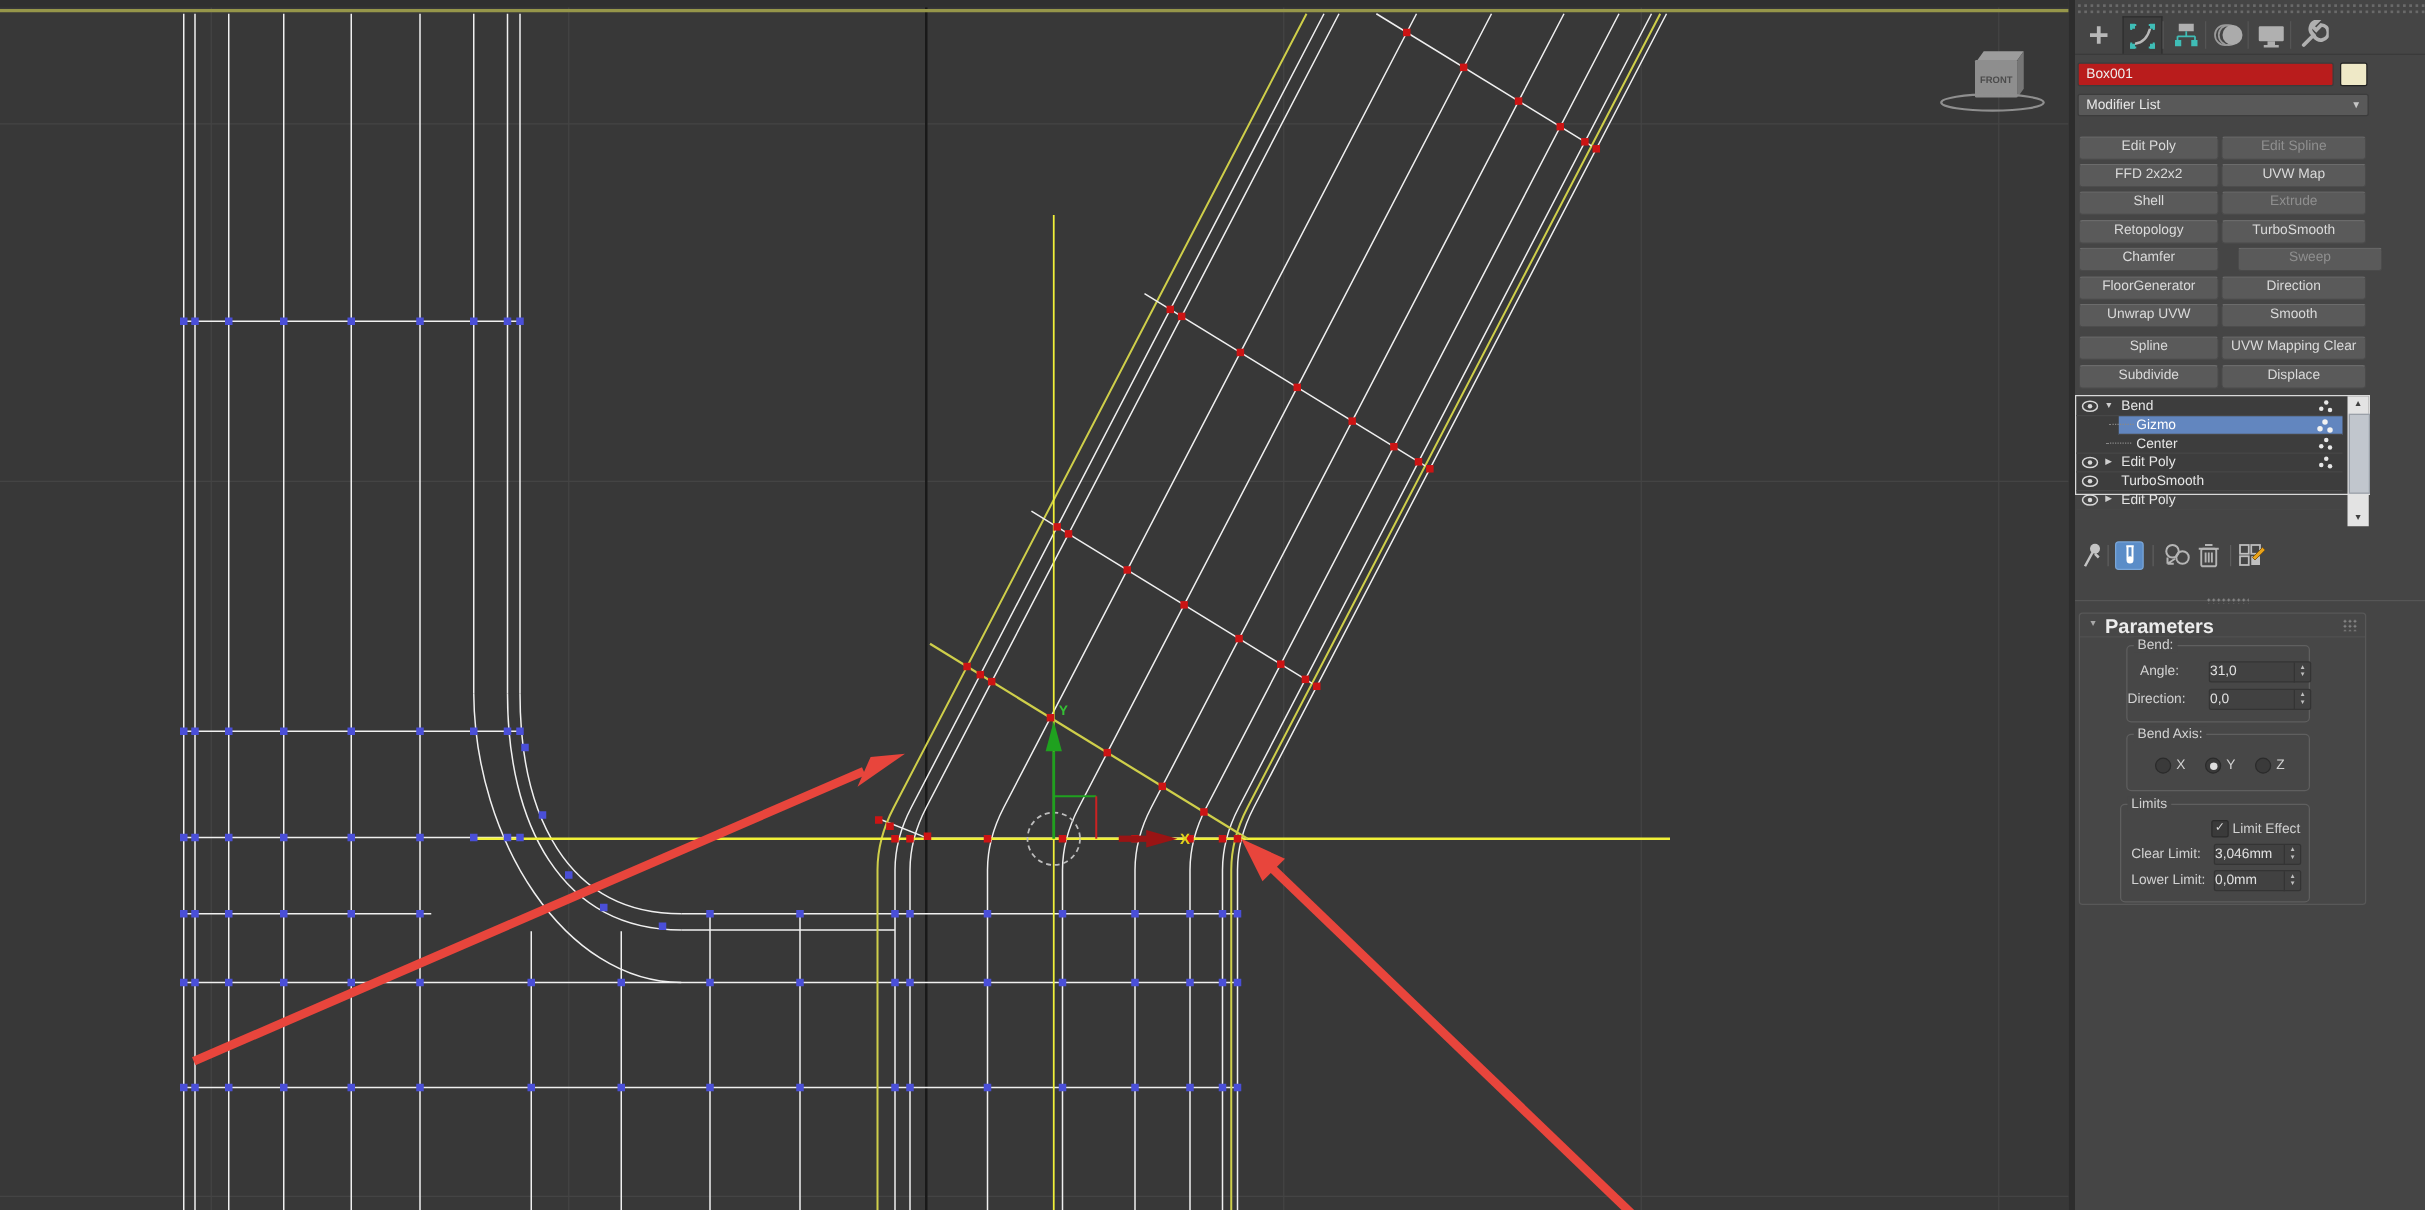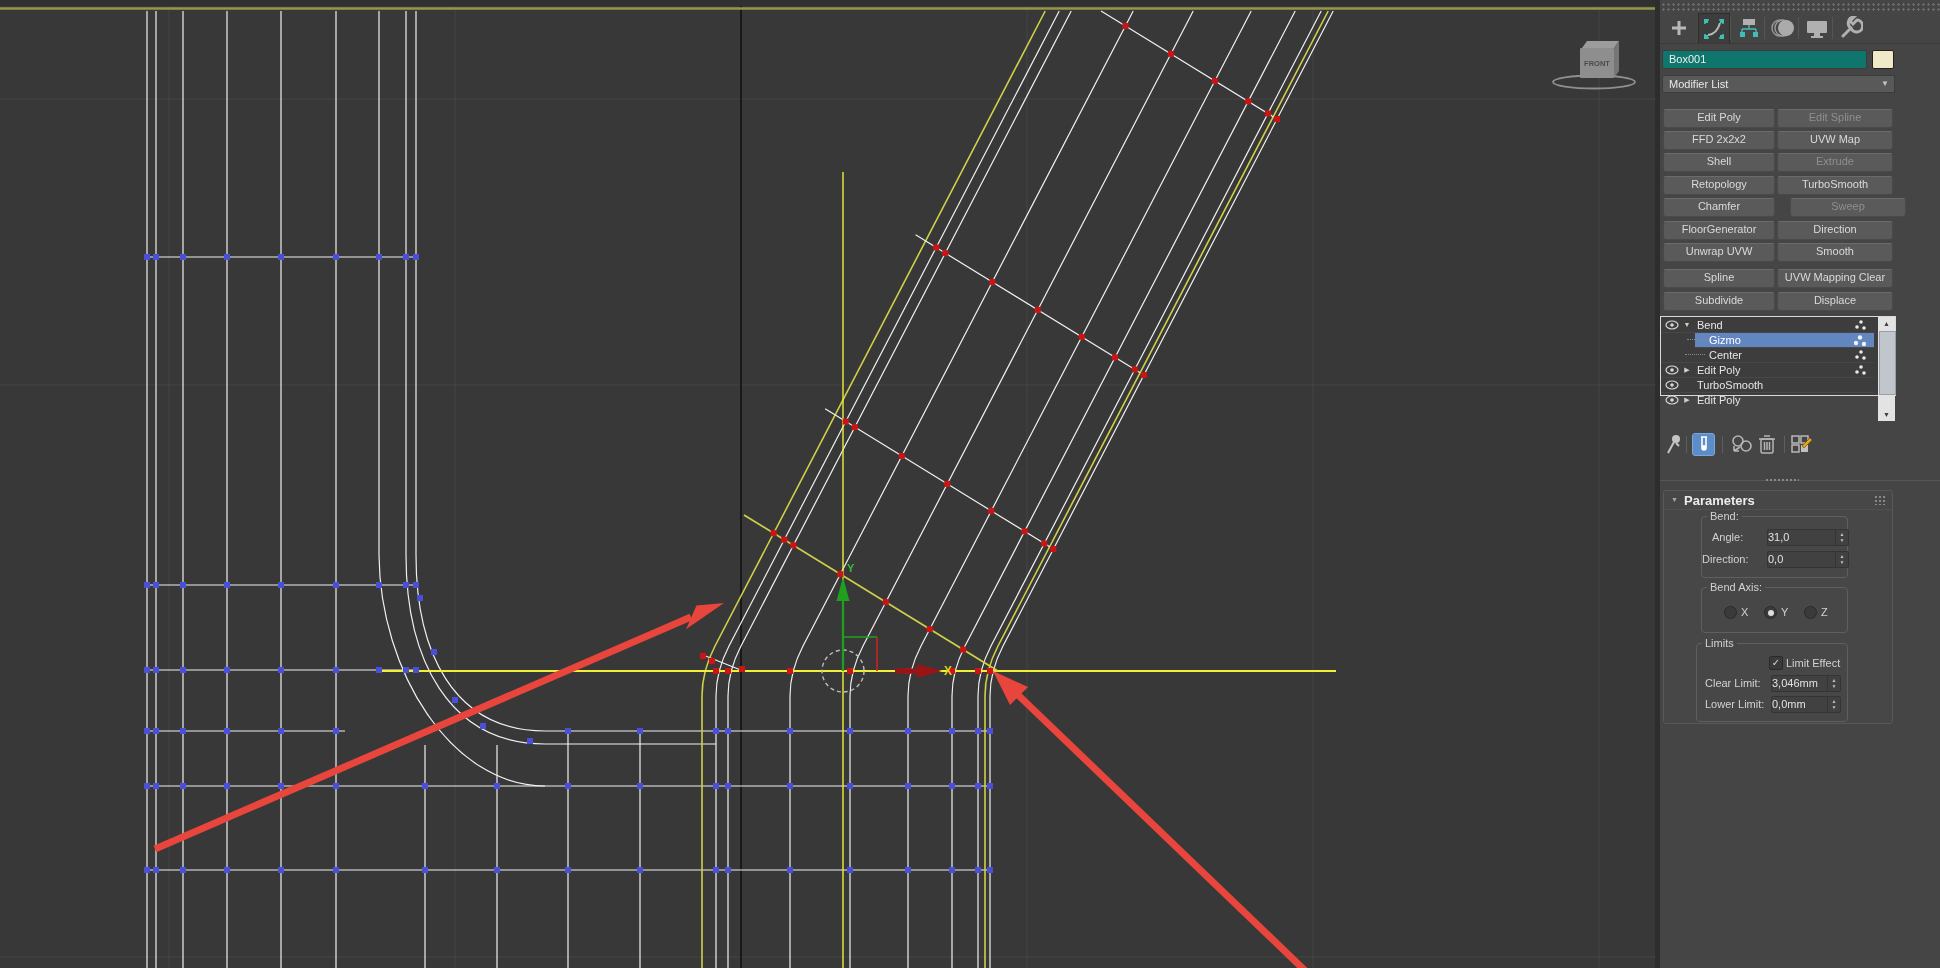--- a/index.html
+++ b/index.html
@@ -11,21 +11,21 @@
   #vp-divider{left:1655px;top:0;width:5px;height:968px;background:#2d2d2d;}
   
   #panel{left:1660px;top:0;width:280px;height:968px;background:#454545;color:#d6d6d6;font-size:11px;}
   #panel-grip{left:0;top:1px;width:280px;height:10px;
      background-image:radial-gradient(circle,#6a6a6a 1px,transparent 1.2px);
      background-size:5px 5px;background-position:1px 1px;}
   #tabs{left:0;top:11px;width:280px;height:33px;border-bottom:1px solid #3a3a3a;}
   .tab{position:absolute;top:2px;width:30px;height:29px;display:flex;align-items:center;justify-content:center;}
   .tab.sel{background:#3d3d3d;border:1px solid #2e2e2e;border-bottom:none;}
   .tabsep{position:absolute;top:6px;width:1px;height:22px;background:#555;}
-  #name-field{left:2px;top:50px;width:205px;height:19px;background:#0f766e;border:1px solid #3c3c3c;
+  #name-field{left:2px;top:50px;width:205px;height:19px;background:#b91c1c;border:1px solid #3c3c3c;
       border-radius:2px;color:#eee;line-height:17px;padding-left:6px;}
   #color-swatch{left:212px;top:50px;width:22px;height:19px;background:#efe9c7;border:1px solid #222;border-radius:2px;}
   #modlist{left:2px;top:75px;width:233px;height:18px;background:#595959;border:1px solid #3c3c3c;
       border-radius:2px;color:#e8e8e8;line-height:16px;padding-left:6px;}
   #modlist .dd{position:absolute;right:2px;top:2px;width:14px;height:12px;color:#c5c5c5;font-size:8px;
       text-align:center;line-height:12px;}
   .mbtn{position:absolute;width:110px;height:17px;background:#5a5a5a;border:1px solid #4a4a4a;border-top-color:#6b6b6b;
       border-radius:3px;color:#dadada;text-align:center;line-height:15px;font-size:11px;cursor:pointer;
       white-space:nowrap;overflow:hidden;}
   .mbtn.c2{width:114px;text-align:center;}
@@ -50,21 +50,21 @@
   #ser-btn{left:32px;top:433px;width:23px;height:23px;background:#5b8dc8;border:1px solid #7aa6d8;border-radius:3px;
      display:flex;align-items:center;justify-content:center;}
   
   #splitter{left:0;top:480px;width:280px;height:3px;border-top:1px solid #565656;}
   #splitter .dots{position:absolute;left:105px;top:-3px;width:34px;height:5px;
      background-image:radial-gradient(circle,#8a8a8a 0.9px,transparent 1px);background-size:4px 4px;}
   
   #rollout{left:3px;top:490px;width:230px;height:234px;background:#474747;border:1px solid #585858;border-radius:3px;}
   #rollout-hdr{position:absolute;left:0;top:0;width:228px;height:18px;border-bottom:1px solid #515151;}
   #rollout-hdr .arr{position:absolute;left:7px;top:5px;font-size:7px;color:#a8a8a8;}
-  #rollout-hdr .ttl{position:absolute;left:20px;top:2px;font-weight:bold;color:#ececec;font-size:13px;}
+  #rollout-hdr .ttl{position:absolute;left:20px;top:2px;font-weight:bold;color:#ececec;font-size:16px;}
   #rollout-hdr .grip{position:absolute;right:6px;top:4px;width:12px;height:10px;
      background-image:radial-gradient(circle,#8a8a8a 0.8px,transparent 1px);background-size:4px 4px;}
   .fieldset{position:absolute;border:1px solid #5f5f5f;border-radius:4px;}
   .fieldset .legend{position:absolute;left:5px;top:-7px;background:#474747;padding:0 3px;color:#d2d2d2;}
   .plabel{position:absolute;color:#d2d2d2;text-align:left;}
   .spin{position:absolute;height:15px;background:#414141;border:1px solid #343434;border-radius:2px;color:#e2e2e2;}
   .spin .val{position:absolute;left:0;top:1px;line-height:13px;}
   .spin .arrs{position:absolute;right:0;top:0;width:12px;height:100%;border-left:1px solid #343434;
      font-size:5px;color:#c0c0c0;text-align:center;line-height:6px;padding-top:1px;}
   .radio{position:absolute;width:11px;height:11px;border-radius:50%;background:#3a3a3a;border:1px solid #2b2b2b;}

